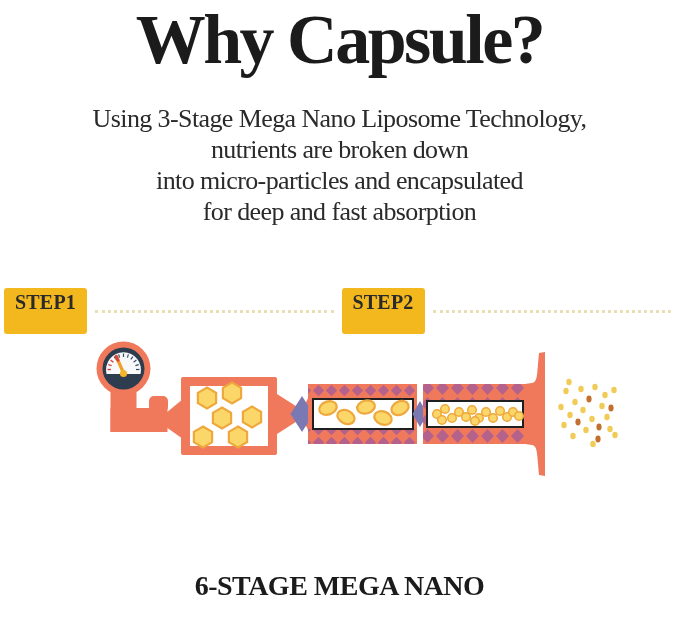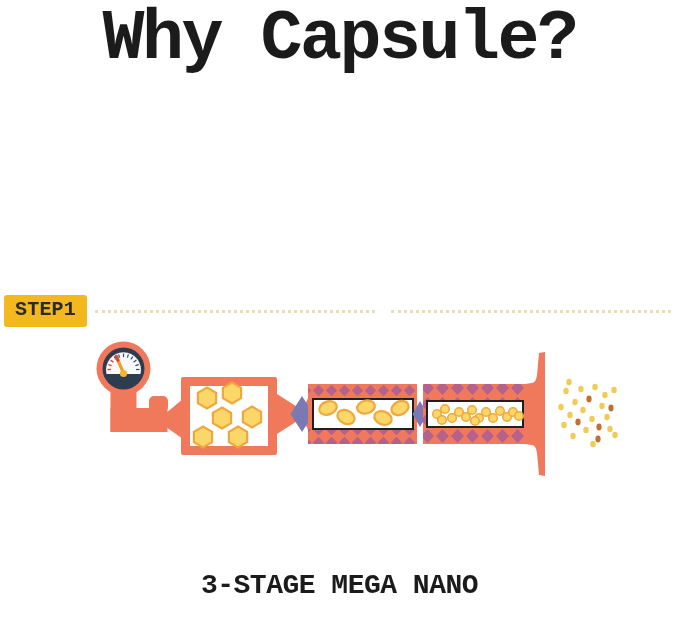--- a/index.html
+++ b/index.html
@@ -1,40 +1,40 @@
 <!DOCTYPE html>
 <html style="--c-background: #ffffff; --c-text: #1b1b1b; --c-step-badge: #f4b81f; --c-step-text: #2a2a2a; --c-dotted-line: #e9dfb6; --c-salmon: #f0795c; --c-mauve: #b4618c; --c-navy: #2e3c4f; --c-dial: #f7f9fa; --c-tick: #3a4a63; --c-tick-red: #d9453a; --c-needle: #efa029; --c-hub: #f2b52c; --c-particle-fill: #fad768; --c-particle-stroke: #efa83e; --c-valve-purple: #7b79b4; --c-spray-yellow: #f0cb55; --c-spray-rust: #c2702f; --c-channel-border: #1f1f1f;"><head>
 <meta charset="utf-8">
 <style>
   html,body{margin:0;padding:0;background:#fff;}
   .canvas{
     position:relative;width:679px;height:636px;overflow:hidden;
     background:var(--c-background,#fff);
-    font-family:Liberation Mono, monospace;
+    font-family:Liberation Serif, serif;
     color:var(--c-text,#1b1b1b);
   }
   .title{
     position:absolute;top:-6px;left:0;width:100%;text-align:center;
     font-size:70px;font-weight:700;letter-spacing:-2.5px;line-height:92px;
     color:var(--c-text,#1b1b1b);
   }
   .desc{
     position:absolute;top:103px;left:0;width:100%;text-align:center;
     font-size:26px;font-weight:400;letter-spacing:-0.6px;line-height:31px;
     color:#2a2a2a;
   }
   .steps-row{
     position:absolute;top:296px;left:0;width:679px;height:30px;
     display:flex;align-items:center;
   }
   .step-badge{
     background:var(--c-step-badge,#f4b81f);
     color:var(--c-step-text,#2a2a2a);
     font-size:20px;font-weight:600;letter-spacing:0.2px;
-    padding:3px 11px 6px 11px;border-radius:3px;white-space:nowrap;
+    padding:3px 11px 20px 11px;border-radius:3px;white-space:nowrap;
   }
   .step-badge.first{margin-left:4px;}
   .connector{
     flex:1;height:0;margin:0 8px;
     border-top:3px dotted var(--c-dotted-line,#e9dfb6);
   }
   .diagram{position:absolute;top:332px;left:0;}
   .footer{
     position:absolute;top:570px;left:0;width:100%;text-align:center;
     font-size:28px;font-weight:700;letter-spacing:-0.5px;line-height:31px;
@@ -59,24 +59,31 @@
   .sprayY{fill:var(--c-spray-yellow,#f0cb55);}
   .sprayR{fill:var(--c-spray-rust,#c2702f);}
 </style>
 </head>
 <body>
 
 <div class="canvas">
 
   <div class="title">Why Capsule?</div>
 
+  <div class="desc">
+    <div>Using 3-Stage Mega Nano Liposome Technology,</div>
+    <div>nutrients are broken down</div>
+    <div>into micro-particles and encapsulated</div>
+    <div>for deep and fast absorption</div>
+  </div>
 
   <div class="steps-row">
     <div class="step-badge first">STEP1</div>
     <div class="connector"></div>
+    <div class="step-badge">STEP2</div>
     <div class="connector"></div>
   </div>
 
   <svg class="diagram" width="679" height="150" viewBox="0 0 679 150" xmlns="http://www.w3.org/2000/svg">
     <defs>
       <polygon id="hex" points="0,-10.5 9.1,-5.2 9.1,5.2 0,10.5 -9.1,5.2 -9.1,-5.2"></polygon>
       <pattern id="scalesSmall" width="13" height="13" patternUnits="userSpaceOnUse">
         <path class="f-mauve" d="M6.5,0.8 L12.2,6.5 L6.5,12.2 L0.8,6.5 Z"></path>
       </pattern>
       <pattern id="scalesBig" width="15" height="16" patternUnits="userSpaceOnUse">
@@ -190,16 +197,16 @@
       <ellipse class="sprayY" cx="610" cy="97" rx="2.7" ry="3.3"></ellipse>
       <ellipse class="sprayR" cx="611" cy="76" rx="2.6" ry="3.4"></ellipse>
       <ellipse class="sprayY" cx="614" cy="58" rx="2.7" ry="3.3"></ellipse>
       <ellipse class="sprayY" cx="615" cy="103" rx="2.7" ry="3.3"></ellipse>
       <ellipse class="sprayY" cx="569" cy="50" rx="2.7" ry="3.3"></ellipse>
       <ellipse class="sprayR" cx="598" cy="107" rx="2.6" ry="3.4"></ellipse>
     </g>
   </svg>
 
   <div class="footer">
-    <div>3-STAGE MEGA NANO</div>
+    <div>6-STAGE MEGA NANO</div>
   </div>
 
 </div>
 
 </body></html>

